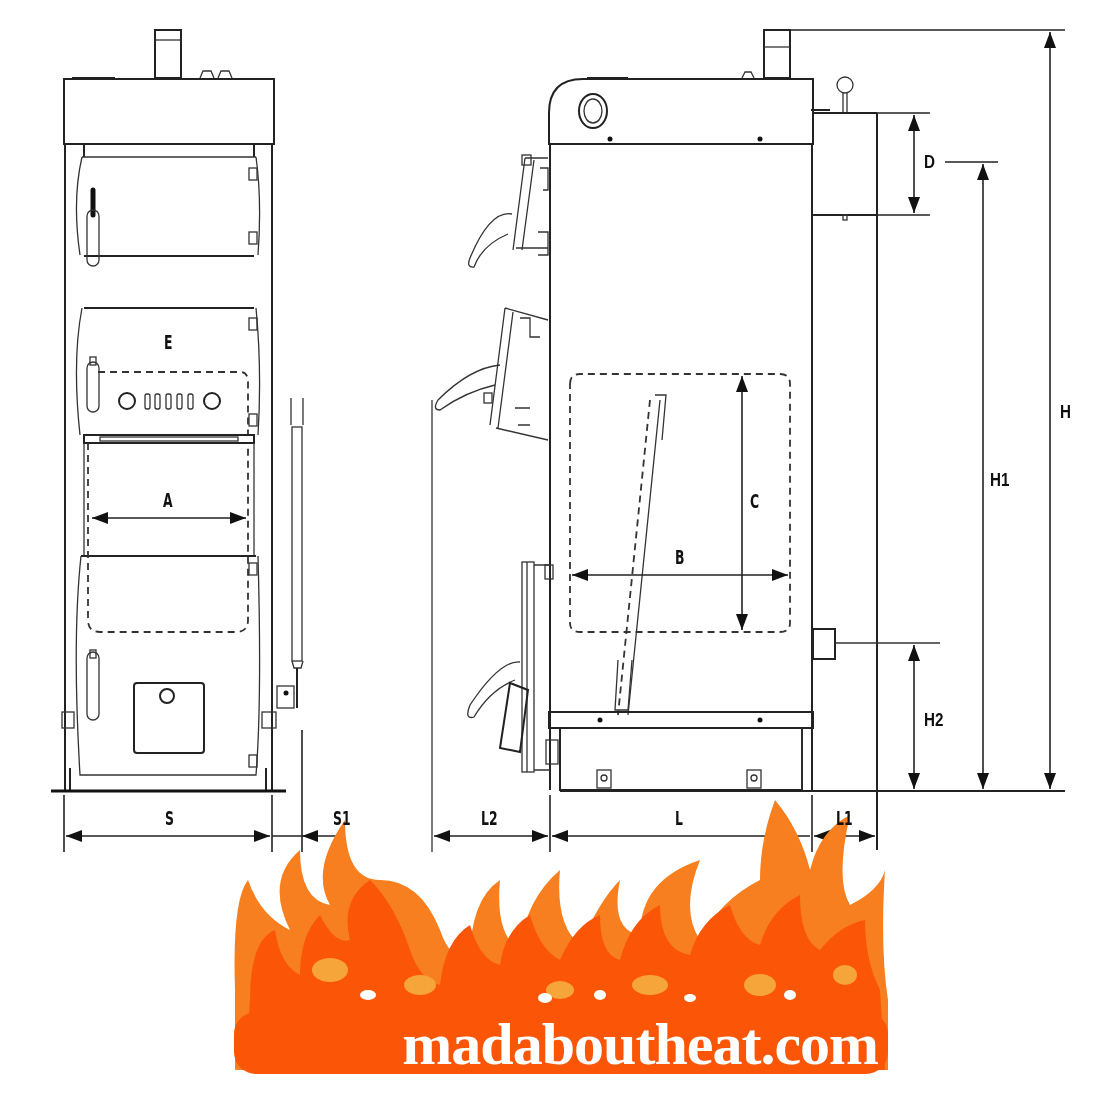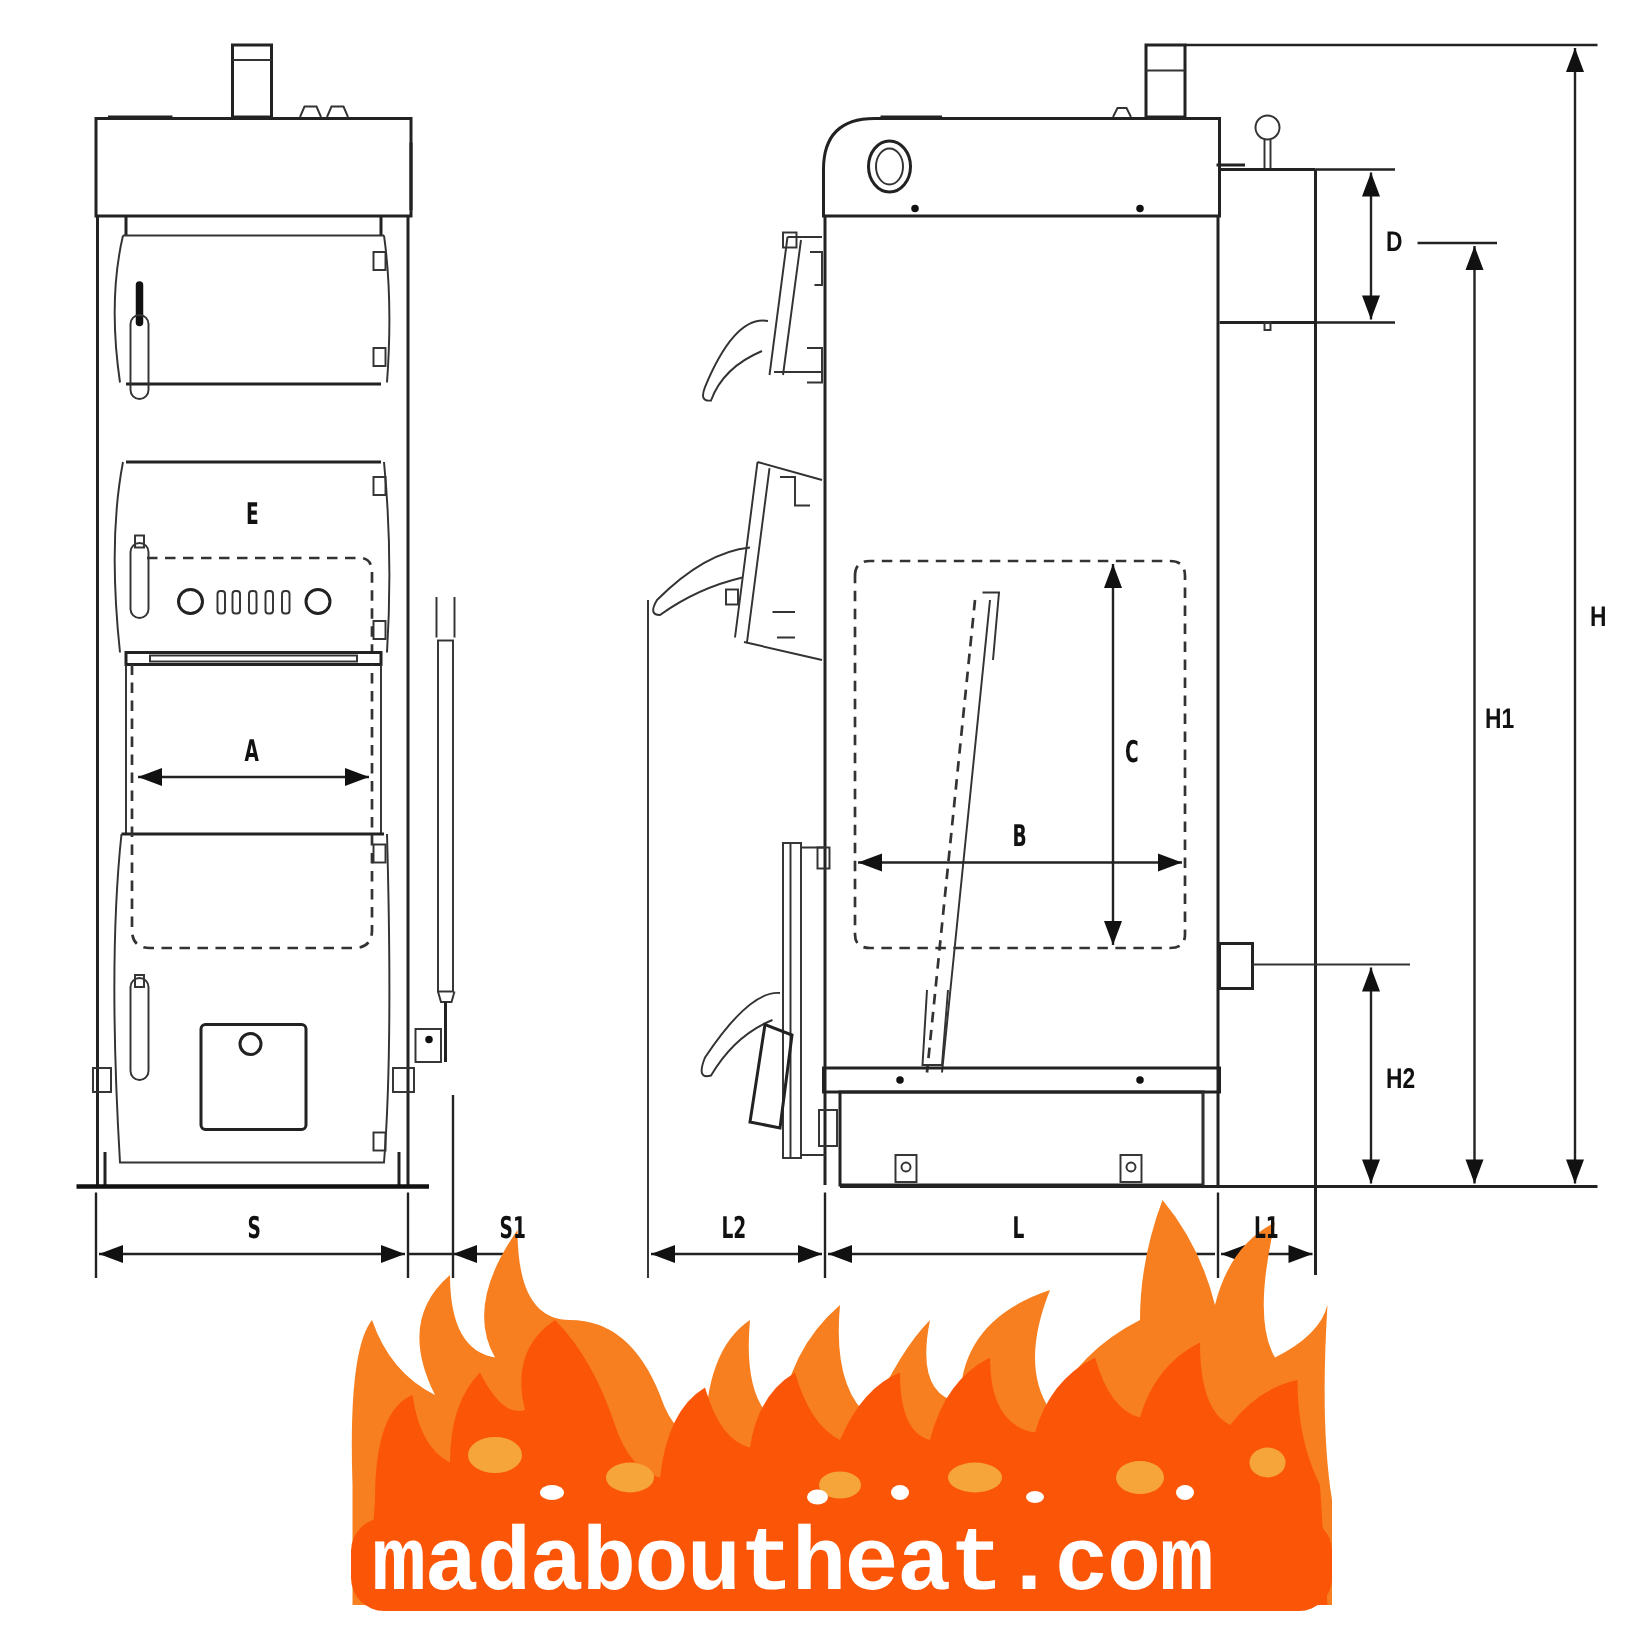--- a/index.html
+++ b/index.html
@@ -5,21 +5,21 @@
   html, body { margin: 0; padding: 0; background: #ffffff; }
   body { width: 1097px; height: 1097px; overflow: hidden; position: relative; font-family: "DejaVu Sans Condensed", "DejaVu Sans", sans-serif; }
   #stage { position: absolute; left: 0; top: 0; width: 1097px; height: 1097px; }
   svg { position: absolute; left: 0; top: 0; }
   .ln { stroke: #222; stroke-width: 2; fill: none; }
   .thin { stroke: #333; stroke-width: 1.3; fill: none; }
   .dash { stroke: #333; stroke-width: 1.8; fill: none; stroke-dasharray: 7 5; }
   .dim { stroke: #222; stroke-width: 1.6; fill: none; }
   .lbl { position: absolute; font-family: "DejaVu Sans", sans-serif; font-weight: bold; color: #111; font-size: 20px; transform: scaleX(0.62); transform-origin: left top; letter-spacing: 0; }
   .lbl.r { font-family: "Liberation Sans", sans-serif; transform: scaleX(0.8); font-size: 19px; }
-  #logo-text { position: absolute; left: 248px; top: 1010px; width: 630px; text-align: left; color: #ffffff; font-family: Liberation Mono, monospace; font-weight: bold; font-size: 60px; letter-spacing: -1px; }
+  #logo-text { position: absolute; left: 248px; top: 1010px; width: 630px; text-align: right; color: #ffffff; font-family: Liberation Serif, serif; font-weight: bold; font-size: 60px; letter-spacing: -1px; }
 </style>
 </head>
 <body>
 
 <div id="stage">
 
 <svg width="1097" height="1097" viewBox="0 0 1097 1097">
 
   <g>
 

